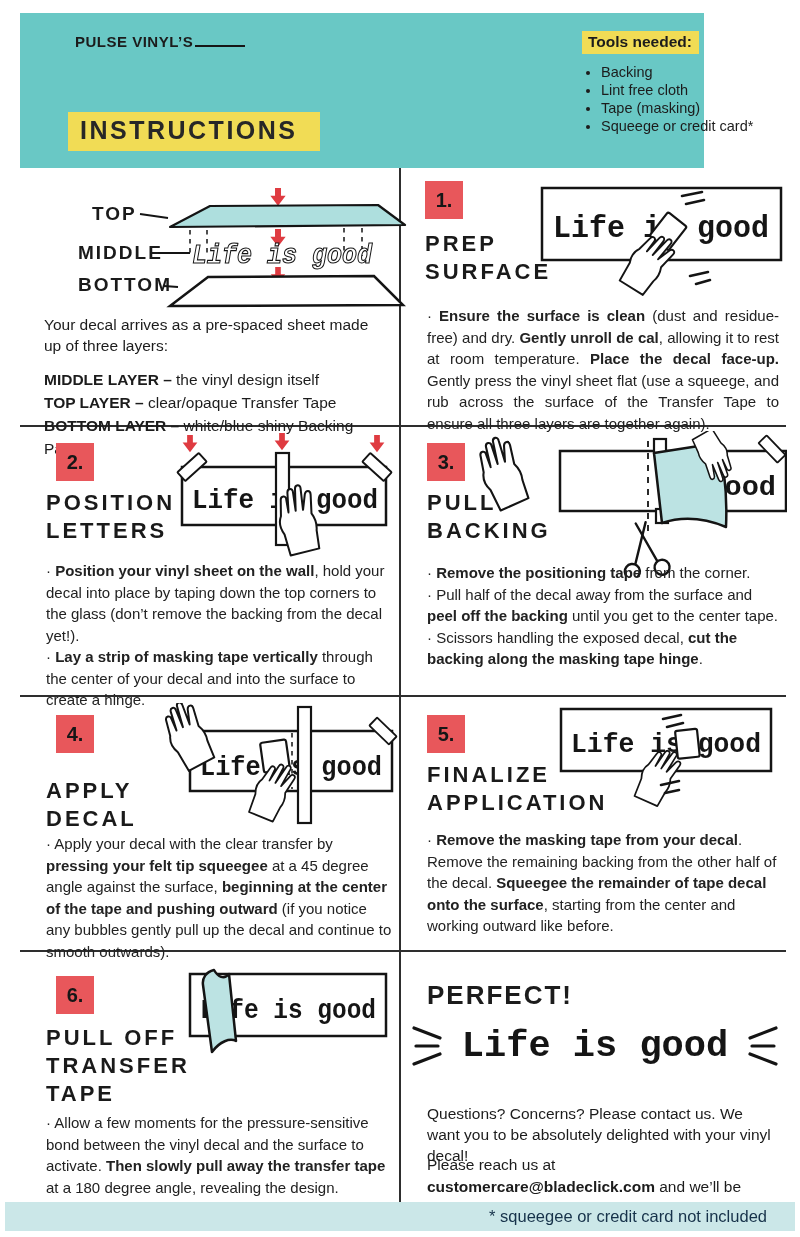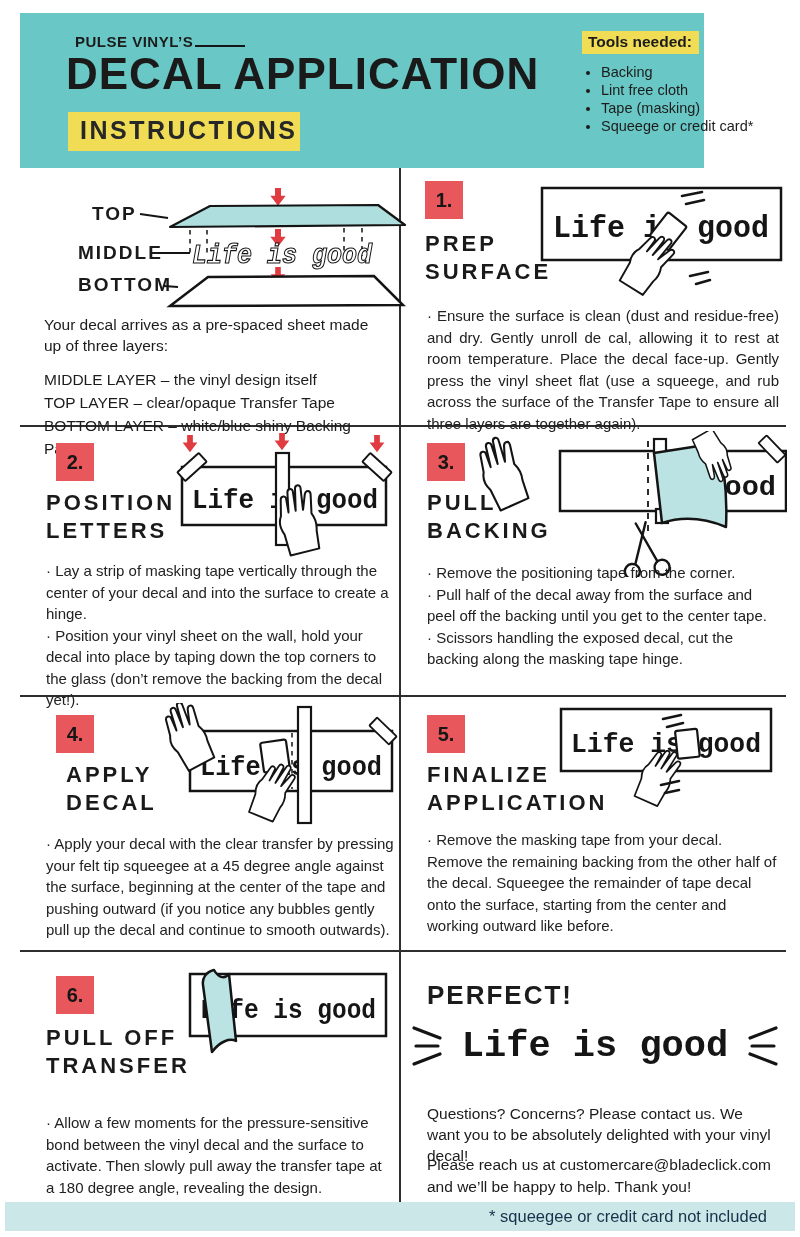--- a/index.html
+++ b/index.html
@@ -1,26 +1,26 @@
 <!DOCTYPE html>
 <html><head>
 <meta charset="utf-8">
 <style>
   html,body{margin:0;padding:0;background:#ffffff;}
   .page{position:relative;width:800px;height:1237px;background:#ffffff;overflow:hidden;
         font-family:"Liberation Sans",sans-serif;color:#1c1c1c;}
-  b{font-weight:400;}
+  b{font-weight:700;}
 
   
   .header{position:absolute;left:20px;top:13px;width:684px;height:155px;background:#69c8c5;}
   .brand{position:absolute;left:55px;top:20px;font-size:15px;font-weight:700;letter-spacing:.5px;}
   .brand-rule{display:inline-block;width:50px;border-bottom:2px solid #161616;margin-left:2px;vertical-align:baseline;}
   .title{position:absolute;left:46px;top:36px;font-size:44px;font-weight:800;letter-spacing:1px;color:#1a1a1a;}
   .subtitle{position:absolute;left:48px;top:99px;background:#f1dc55;color:#272727;
-            font-size:25px;font-weight:700;letter-spacing:2.5px;padding:4px 2px 6px 12px;}
+            font-size:25px;font-weight:700;letter-spacing:2.5px;padding:4px 22px 6px 12px;}
   .tools{position:absolute;left:562px;top:18px;width:190px;}
   .tools-label{display:inline-block;background:#f1dc55;font-size:15.5px;font-weight:700;padding:2px 7px 3px 6px;color:#1c1c1c;}
   .tools-list{margin:9px 0 0 0;padding:0 0 0 19px;font-size:14.5px;line-height:18px;}
   .tools-list li{margin:0;padding:0;}
 
   
   .vline{position:absolute;left:399px;top:168px;width:2px;height:1034px;background:#2e2e2e;}
   .hline{position:absolute;left:20px;width:766px;height:2px;background:#2e2e2e;}
   .hl1{top:425px;} .hl2{top:695px;} .hl3{top:950px;}
 
@@ -93,21 +93,20 @@
       <circle cx="-11" cy="9" r="7.5"></circle>
         <circle cx="19" cy="9" r="7.5"></circle>
     </g>
   </defs>
 </svg>
 
 <div class="page">
 
   <div class="header">
     <div class="brand"><span>PULSE VINYL’S</span><span class="brand-rule"></span></div>
-    <div class="title">DECAL APPLICATION</div>
     <div class="subtitle">INSTRUCTIONS</div>
     <div class="tools">
       <span class="tools-label">Tools needed:</span>
       <ul class="tools-list">
         <li>Backing</li>
         <li>Lint free cloth</li>
         <li>Tape (masking)</li>
         <li>Squeege or credit card*</li>
       </ul>
     </div>
@@ -179,22 +178,22 @@
       <use href="#rarrow" class="arrow" transform="translate(110,0) scale(0.82)"></use>
       <use href="#rarrow" class="arrow" transform="translate(205,2) scale(0.82)"></use>
       <rect class="sheet" x="10" y="34" width="204" height="58"></rect>
       <use href="#taperect" class="tape" transform="translate(20,34) rotate(-42) scale(0.85)"></use>
       <use href="#taperect" class="tape" transform="translate(205,34) rotate(42) scale(0.85)"></use>
       <text class="decal" x="20" y="75" font-size="27" textLength="186" lengthAdjust="spacingAndGlyphs">Life is good</text>
       <rect class="card" x="104" y="20" width="13" height="92"></rect>
       <use href="#hand" class="hand" transform="translate(96,58) rotate(-14) scale(0.92)"></use>
     </svg>
     <div class="stepbody" style="left:26px;top:133px;width:348px;">
+      <p><span>· </span><b>Position your vinyl sheet on the wall</b><span>, hold your decal into place by taping down the top corners to the glass (don’t remove the backing from the decal yet!).</span></p>
       <p><span>· </span><b>Lay a strip of masking tape vertically</b><span> through the center of your decal and into the surface to create a hinge.</span></p>
-      <p><span>· </span><b>Position your vinyl sheet on the wall</b><span>, hold your decal into place by taping down the top corners to the glass (don’t remove the backing from the decal yet!).</span></p>
     </div>
   </div>
 
   <div class="cell cell-s3">
     <div class="numbox" style="left:25px;top:16px;">3.</div>
     <div class="stephead" style="left:25px;top:62px;">
       <div>PULL</div>
       <div>BACKING</div>
     </div>
     <svg class="art" style="left:40px;top:4px;" width="345" height="146" viewBox="0 0 345 146">
@@ -212,21 +211,21 @@
     </svg>
     <div class="stepbody" style="left:25px;top:135px;width:352px;">
       <p><span>· </span><b>Remove the positioning tape</b><span> from the corner.</span></p>
       <p><span>· Pull half of the decal away from the surface and </span><b>peel off the backing</b><span> until you get to the center tape.</span></p>
       <p><span>· Scissors handling the exposed decal, </span><b>cut the backing along the masking tape hinge</b><span>.</span></p>
     </div>
   </div>
 
   <div class="cell cell-s4">
     <div class="numbox" style="left:36px;top:18px;">4.</div>
-    <div class="stephead" style="left:26px;top:64px;margin-left:20px;">
+    <div class="stephead" style="left:26px;top:80px;">
       <div>APPLY</div>
       <div>DECAL</div>
     </div>
     <svg class="art" style="left:128px;top:6px;" width="250" height="126" viewBox="0 0 250 126">
       <rect class="sheet" x="42" y="28" width="202" height="60"></rect>
       <text class="decal" x="52" y="72" font-size="27" textLength="182" lengthAdjust="spacingAndGlyphs">Life is good</text>
       <use href="#taperect" class="tape" transform="translate(235,28) rotate(44) scale(0.8)"></use>
       <use href="#hand" class="hand" transform="translate(4,12) rotate(-28) scale(0.9)"></use>
       <path class="guide" d="M144,30 V86"></path>
       <rect class="card" x="150" y="4" width="13" height="116"></rect>
@@ -261,20 +260,21 @@
     <div class="stepbody" style="left:25px;top:132px;width:352px;">
       <p><span>· </span><b>Remove the masking tape from your decal</b><span>. Remove the remaining backing from the other half of the decal. </span><b>Squeegee the remainder of tape decal onto the surface</b><span>, starting from the center and working outward like before.</span></p>
     </div>
   </div>
 
   <div class="cell cell-s6">
     <div class="numbox" style="left:36px;top:24px;">6.</div>
     <div class="stephead" style="left:26px;top:72px;">
       <div>PULL OFF</div>
       <div>TRANSFER</div>
+      <div>TAPE</div>
     </div>
     <svg class="art" style="left:152px;top:12px;" width="226" height="100" viewBox="0 0 226 100">
       <rect class="sheet" x="18" y="10" width="196" height="62"></rect>
       <text class="decal" x="28" y="54" font-size="27" textLength="176" lengthAdjust="spacingAndGlyphs">Life is good</text>
       <path class="tealfill" d="M42,6 C34,8 30,14 31,21 L40,88 C48,77 58,74 64,77 L57,10 C52,16 46,13 42,6 Z"></path>
     </svg>
     <div class="stepbody" style="left:26px;top:160px;width:348px;">
       <p><span>· Allow a few moments for the pressure-sensitive bond between the vinyl decal and the surface to activate. </span><b>Then slowly pull away the transfer tape</b><span> at a 180 degree angle, revealing the design.</span></p>
     </div>
   </div>

